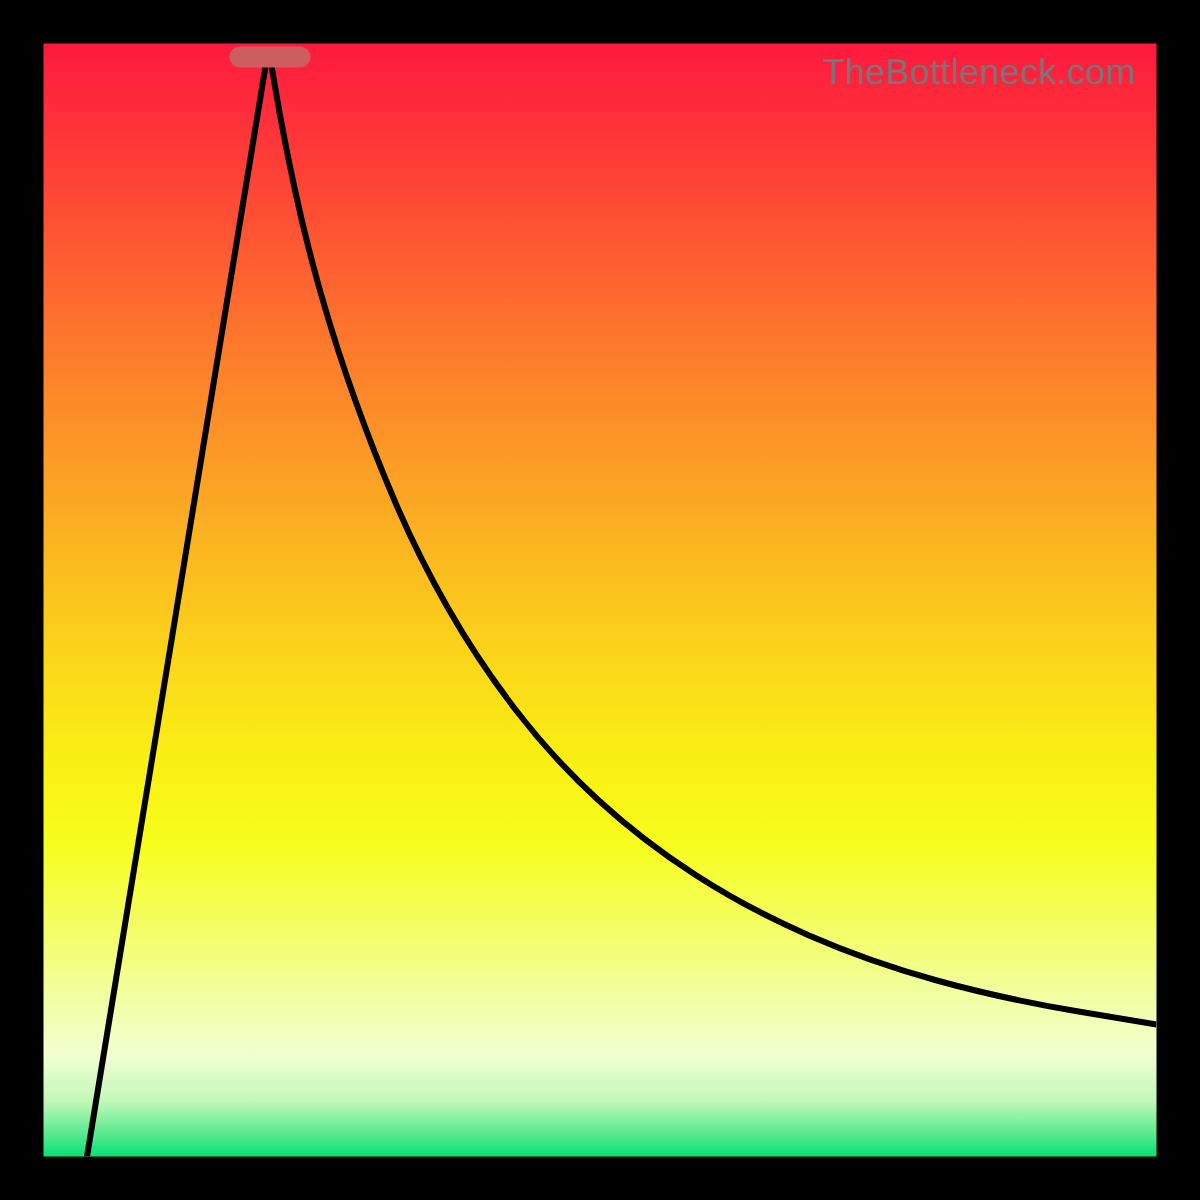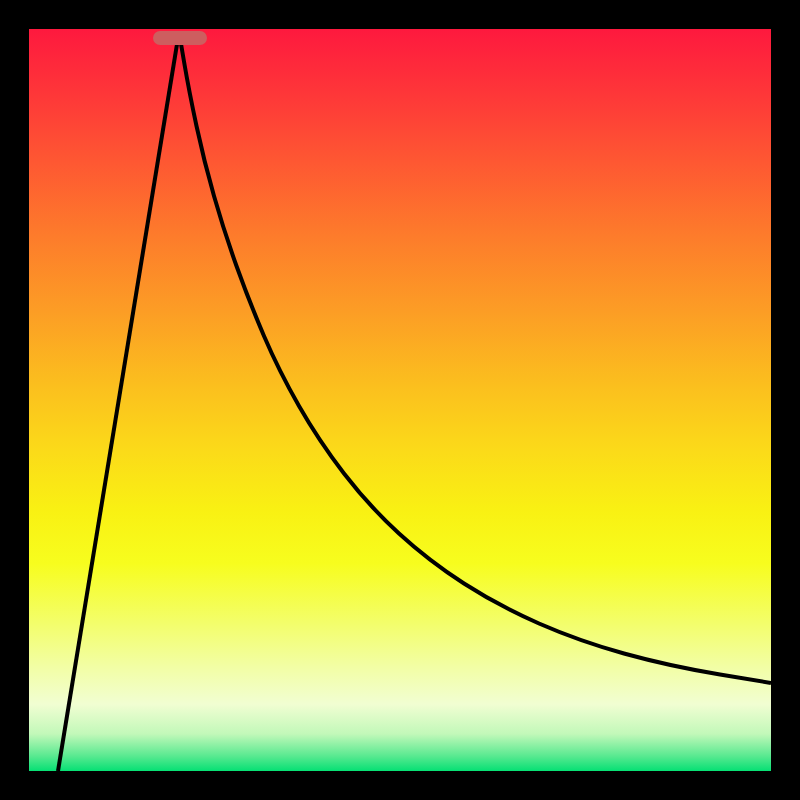--- a/index.html
+++ b/index.html
@@ -58,19 +58,20 @@
     background: #cd5e5f;
     left: 124px;
     top: 726px;
   }
 </style>
 </head>
 <body>
 
 <div class="frame">
   <div class="plot-area">
+    <div class="watermark">TheBottleneck.com</div>
     <svg class="curves" viewBox="0 0 742 742" preserveAspectRatio="none">
       <path d="M29 742 L150 3" fill="none" stroke="#000" stroke-width="4" id="path-left"></path>
       <path d="M150 3 Q 150 3 155 32.5 Q 160 62 167.5 97 Q 175 132 185 167 Q 195 202 207.5 237 Q 220 272 235 307 Q 250 342 270 377 Q 290 412 315 444.5 Q 340 477 370 504.5 Q 400 532 435 554.5 Q 470 577 510 594.5 Q 550 612 595 624.5 Q 640 637 691 645.5 T 742 654" fill="none" stroke="#000" stroke-width="4" id="path-right"></path>
     </svg>
     <div class="marker" style="width: 54px; height: 14px; left: 124px; top: 2px; background: rgb(205, 94, 95);"></div>
   </div>
 </div>
 
 </body></html>

